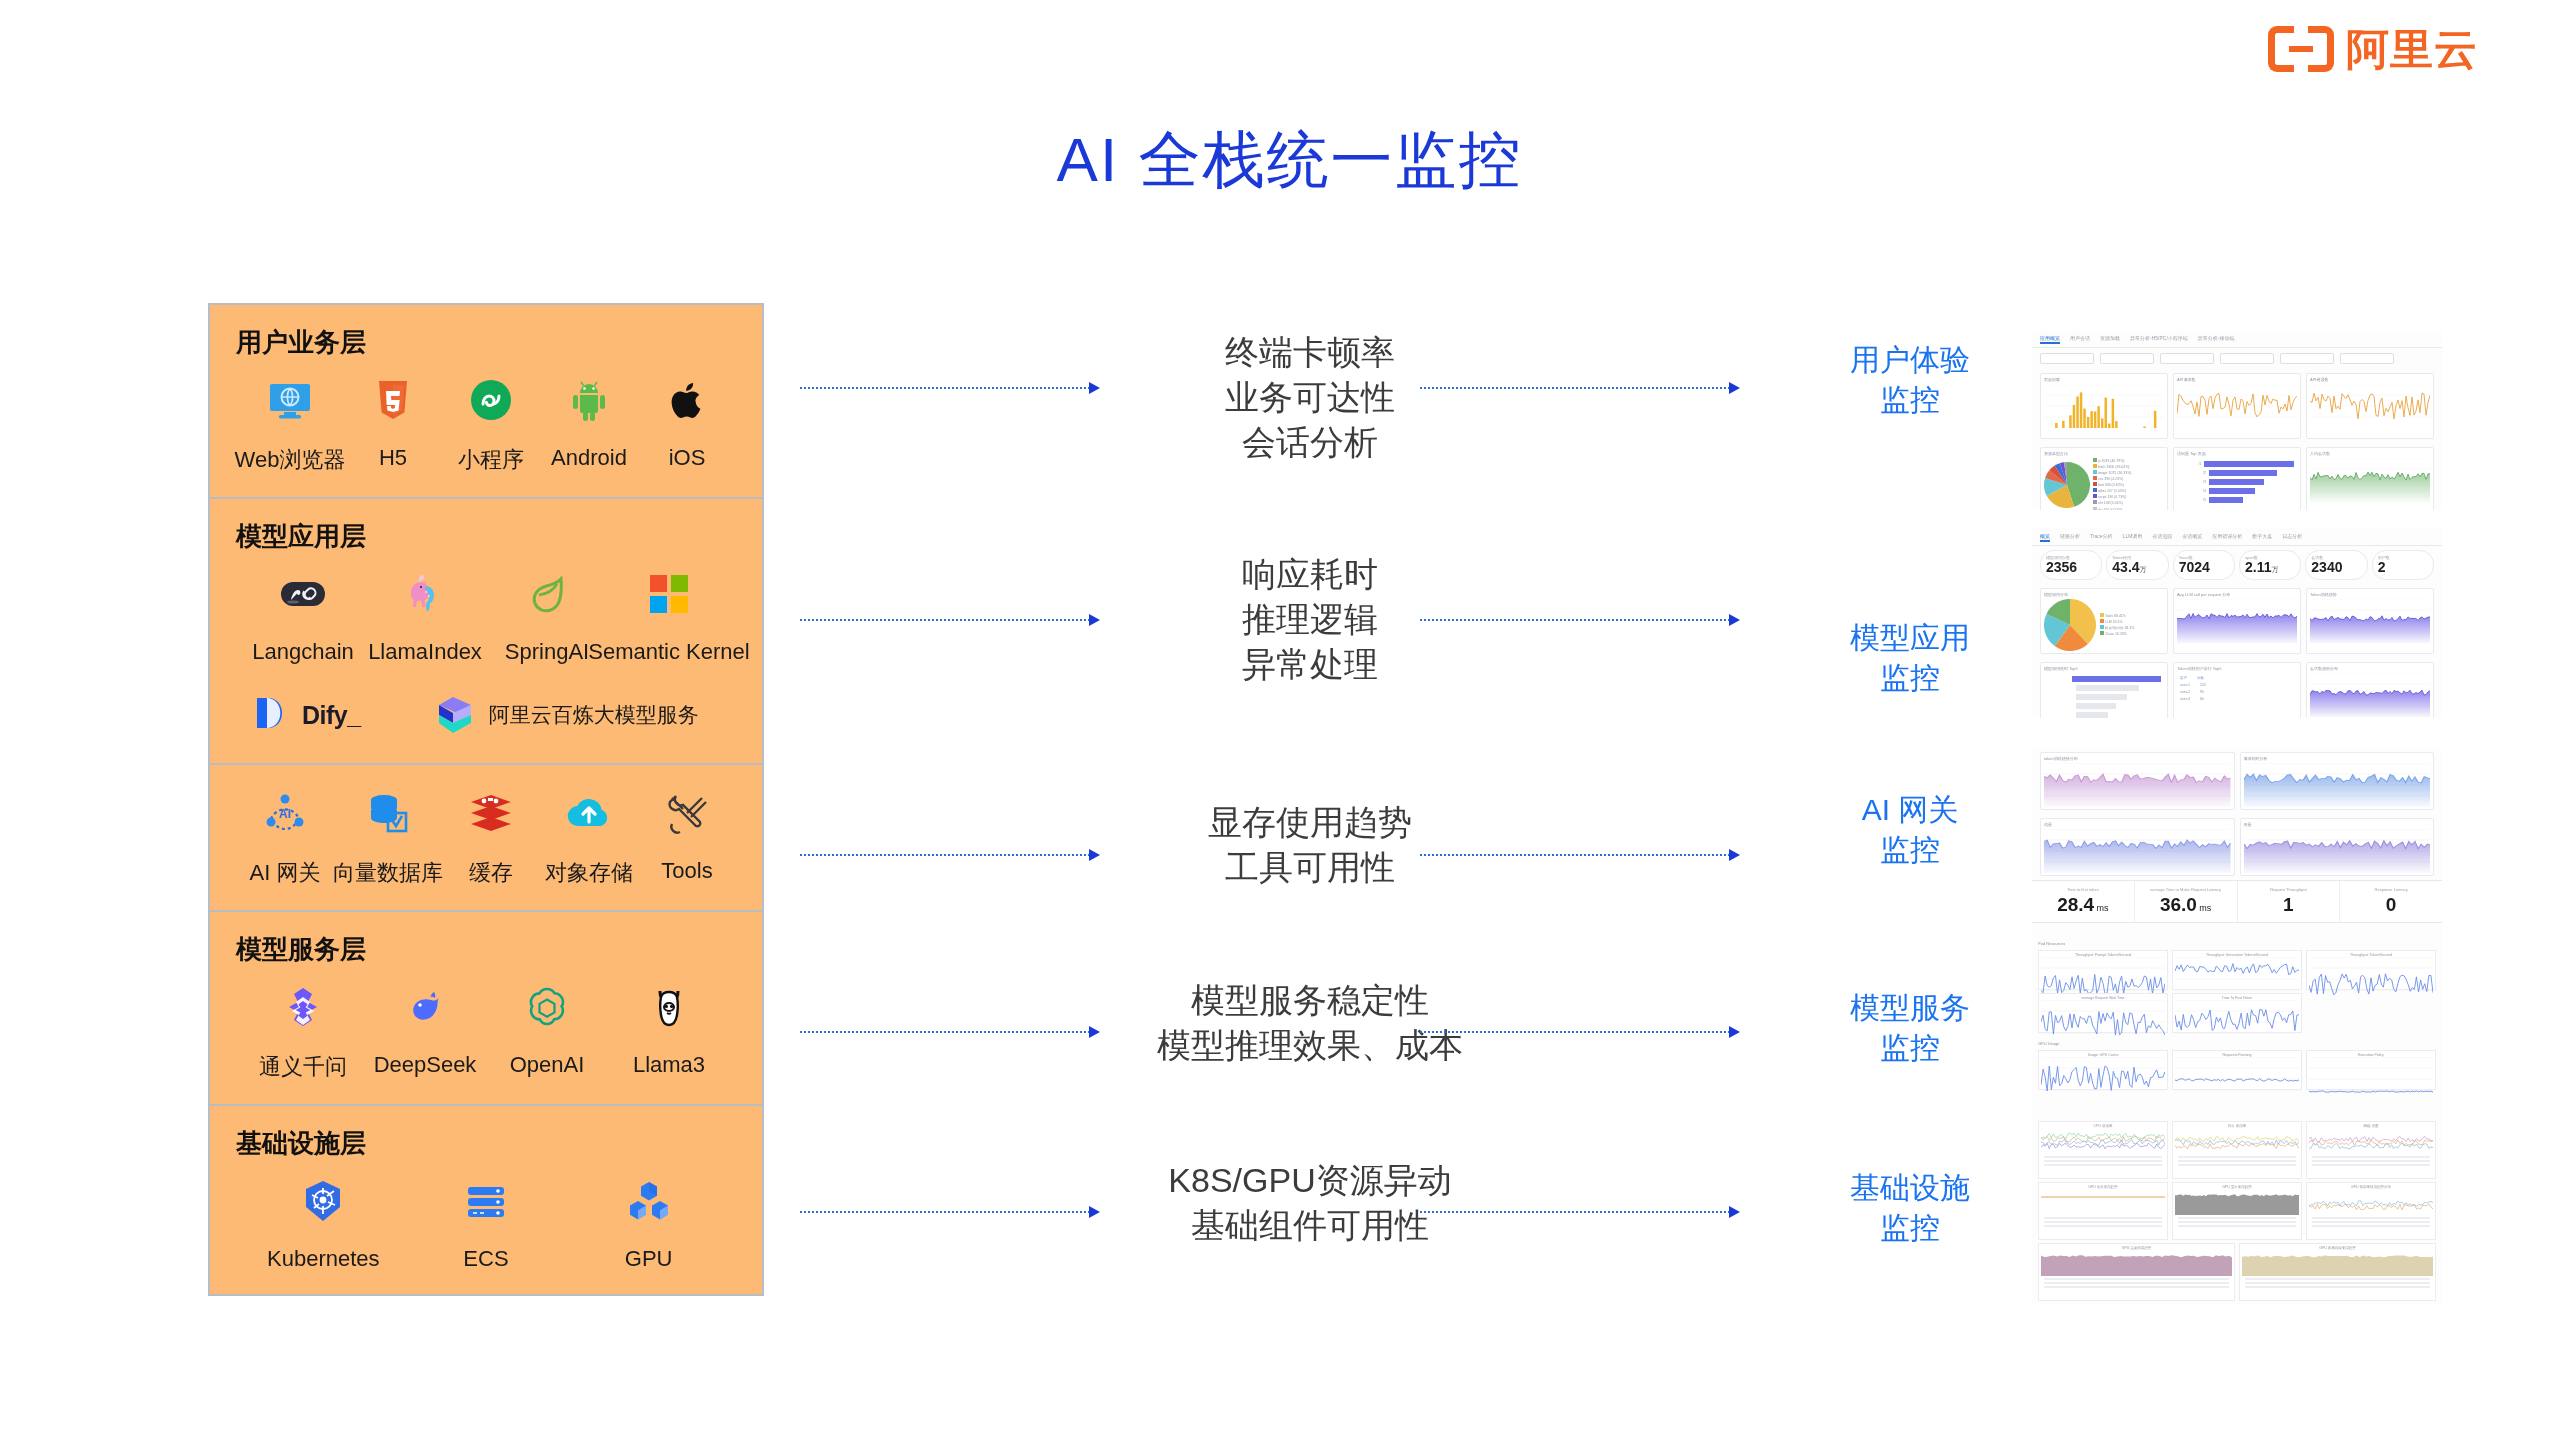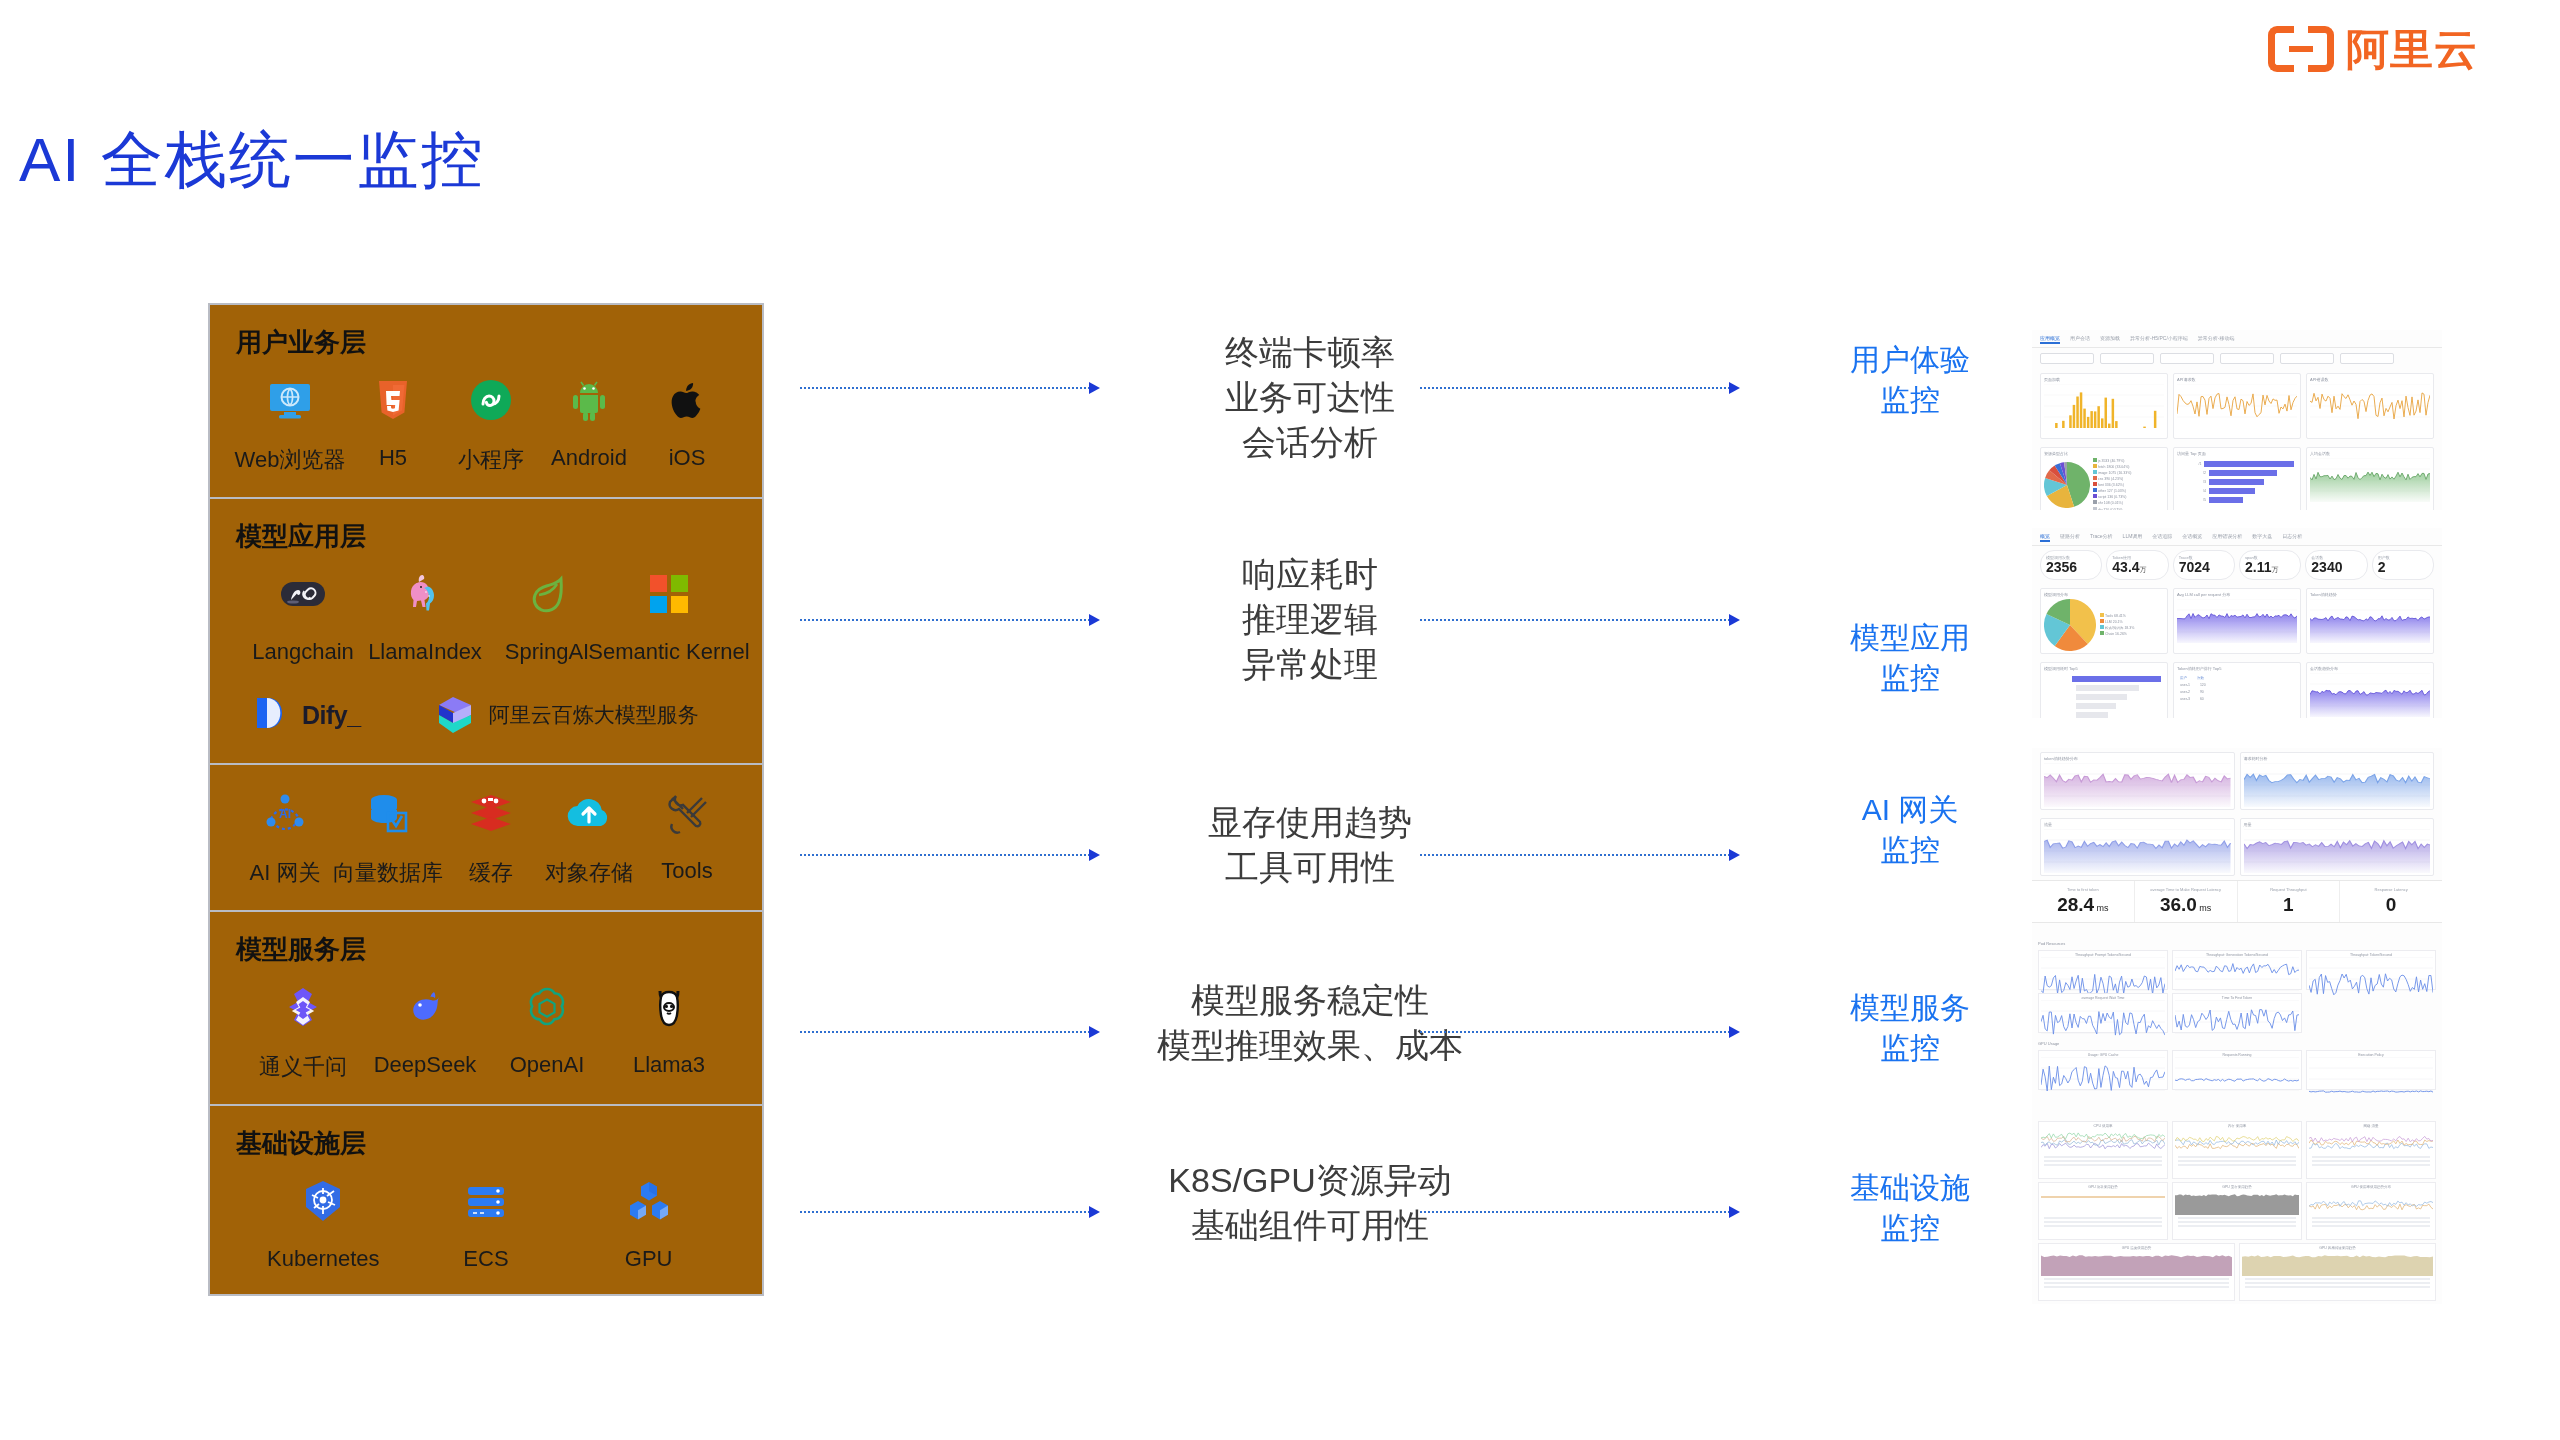--- a/index.html
+++ b/index.html
@@ -19,25 +19,25 @@
     border: 7px solid #F26522; border-radius: 9px;
   }
   .logo-mark .lb { left: 0; border-right: none; border-top-right-radius: 0; border-bottom-right-radius: 0; }
   .logo-mark .rb { right: 0; border-left: none; border-top-left-radius: 0; border-bottom-left-radius: 0; }
   .logo-mark .dash { position: absolute; left: 21px; top: 20px; width: 24px; height: 6px; background: #F26522; }
   .logo-text { font-size: 43px; font-weight: 700; color: #F26522; letter-spacing: 1px; line-height: 1; }
 
   
   .title {
     position: absolute; top: 118px; left: 0; width: 2560px;
-    text-align: left; font-size: 62px; color: #1B39D6; letter-spacing: 2px; padding-left: 19px;
+    text-align: center; font-size: 62px; color: #1B39D6; letter-spacing: 2px; padding-left: 19px;
   }
 
   
-  .stack { position: absolute; left: 208px; top: 303px; width: 556px; border: 2px solid #b9bcc4; background: #a16207; }
+  .stack { position: absolute; left: 208px; top: 303px; width: 556px; border: 2px solid #b9bcc4; background: #fdba74; }
   .layer { border-bottom: 2px solid #b9bcc4; padding: 20px 26px 22px 26px; }
   .layer:last-child { border-bottom: none; }
   .layer-title { font-size: 26px; color: #111; font-weight: 700; margin-bottom: 12px; }
   .icon-row { display: flex; align-items: flex-start; justify-content: space-around; }
   .icon-row.pad { padding: 0 6px; }
   .icon-cell { display: flex; flex-direction: column; align-items: center; width: 108px; }
   .icon-box { height: 56px; display: flex; align-items: center; justify-content: center; }
   .icon-label { margin-top: 17px; font-size: 22px; color: #1a1a1a; text-align: center; white-space: nowrap; }
   .row2 { display: flex; align-items: center; margin-top: 24px; padding-left: 16px; gap: 70px; }
   .brandrow { display: flex; align-items: center; gap: 10px; }

